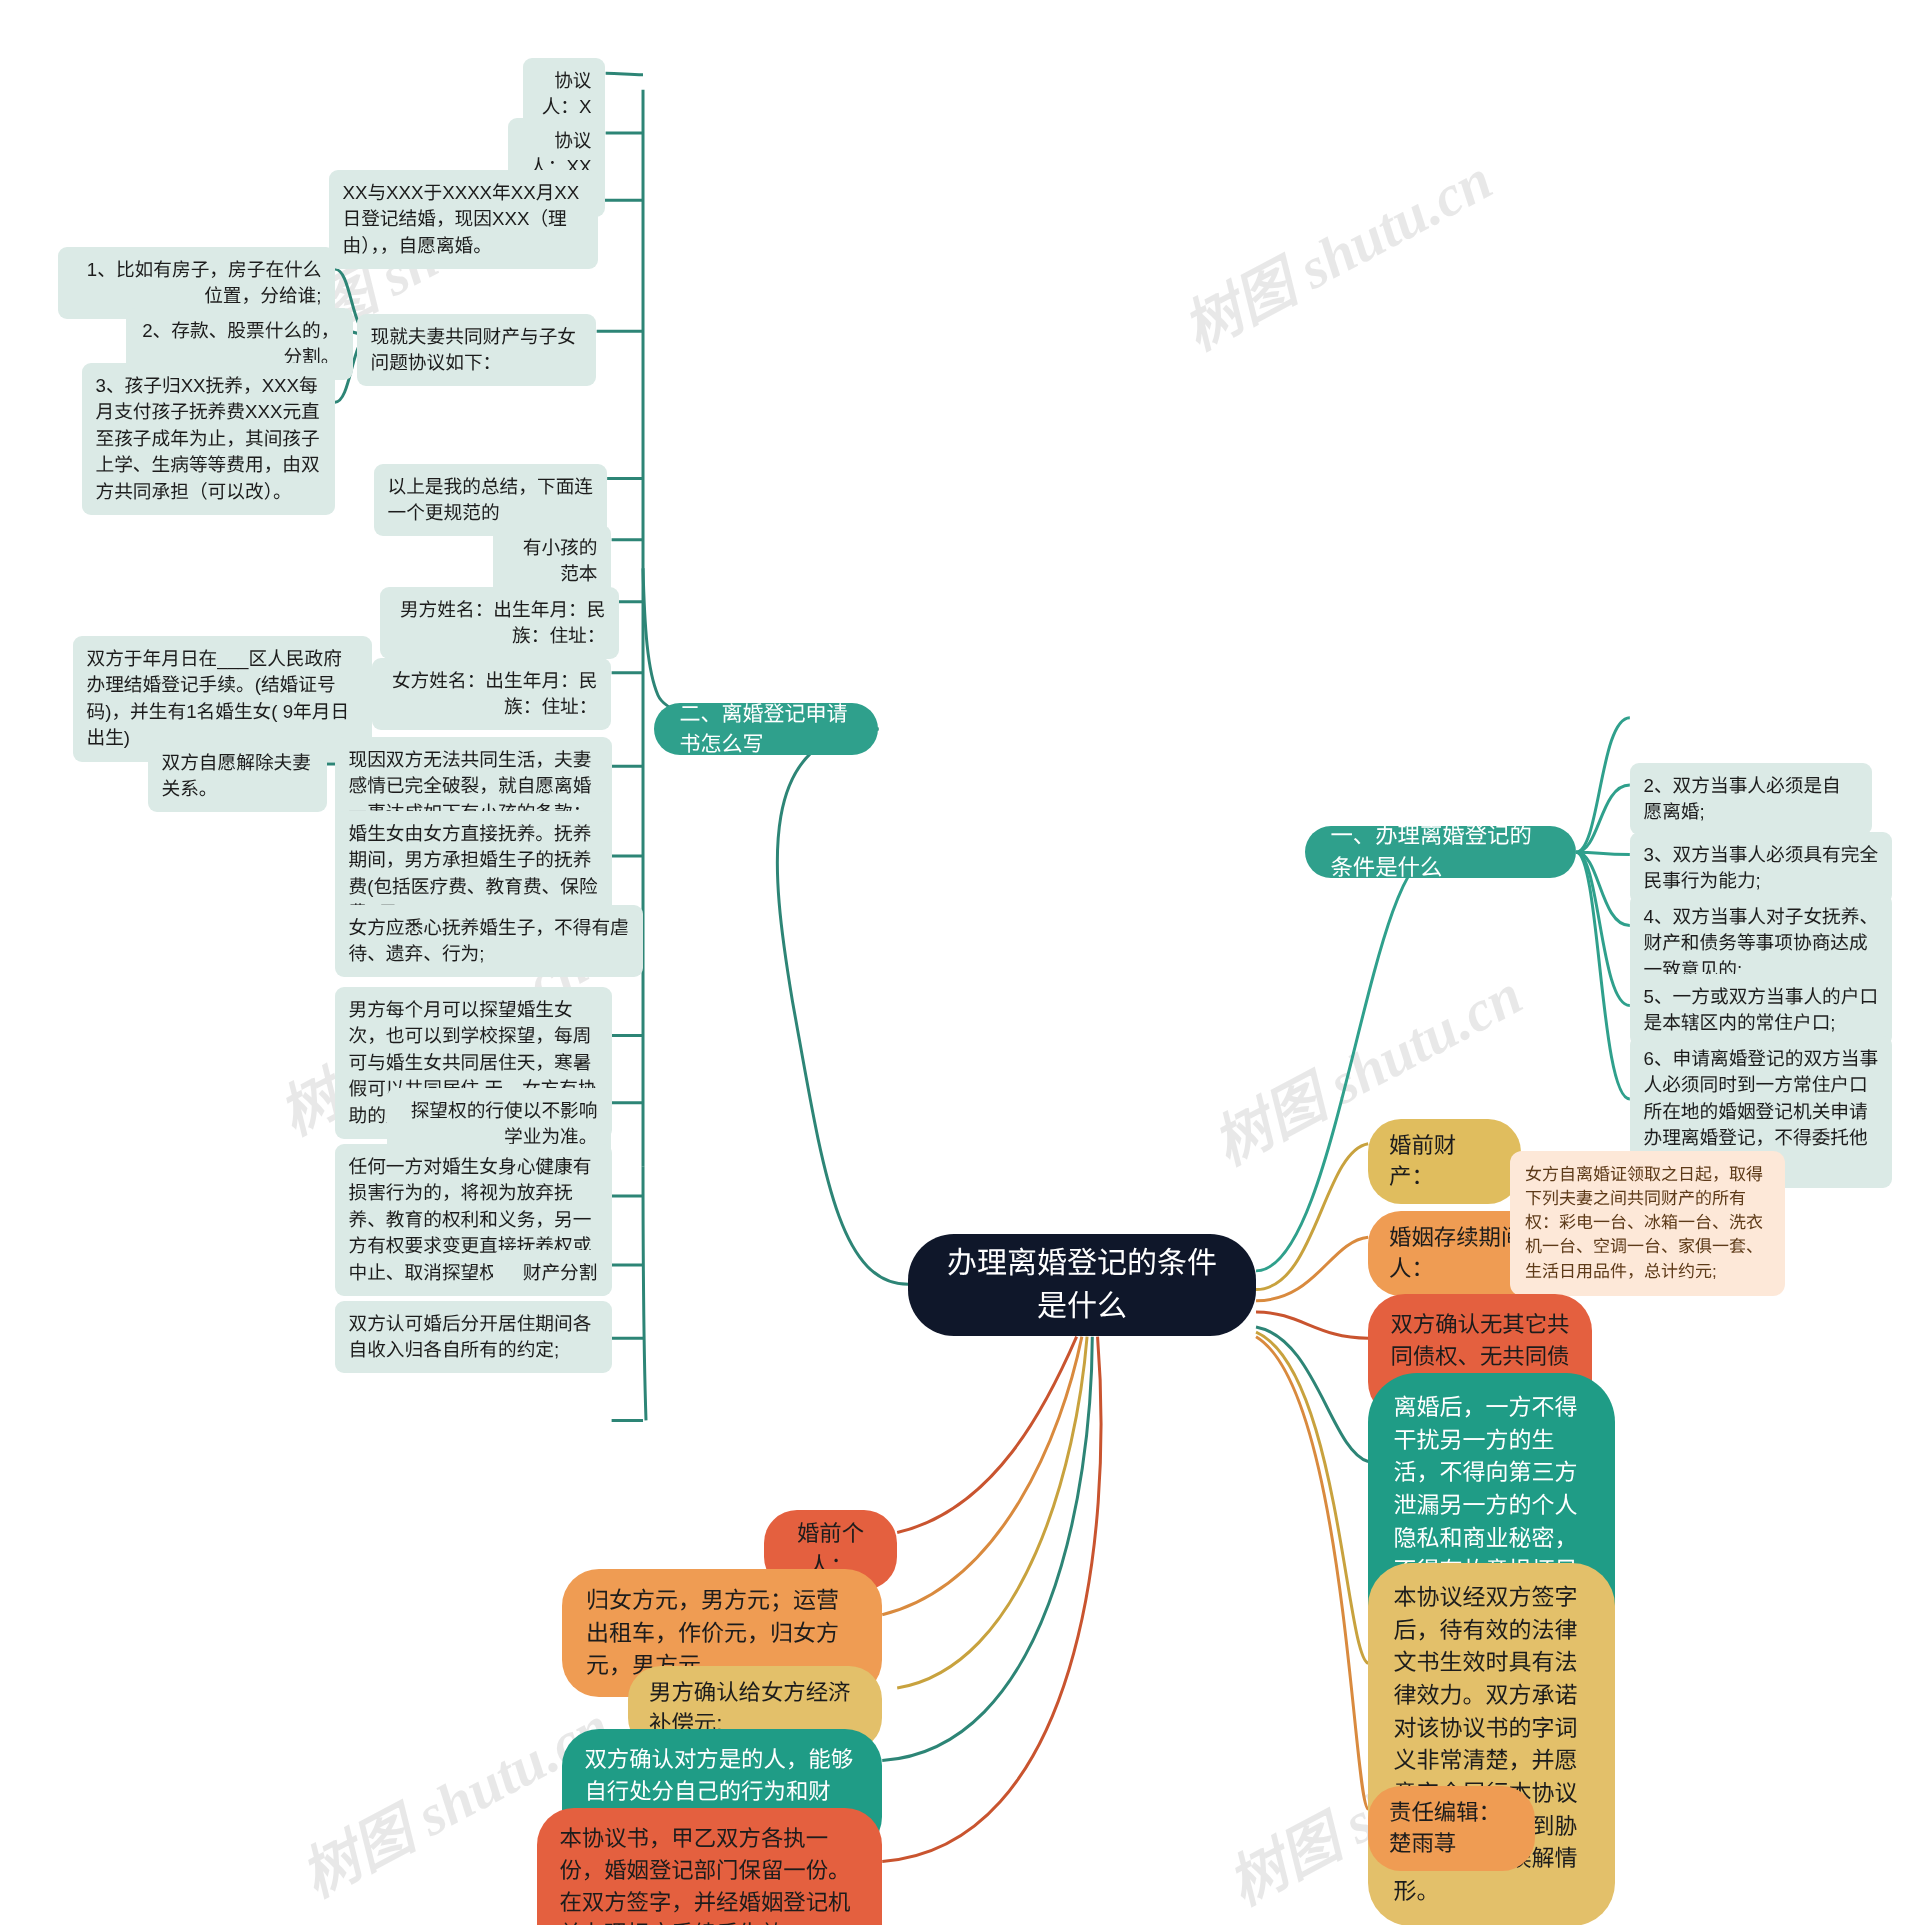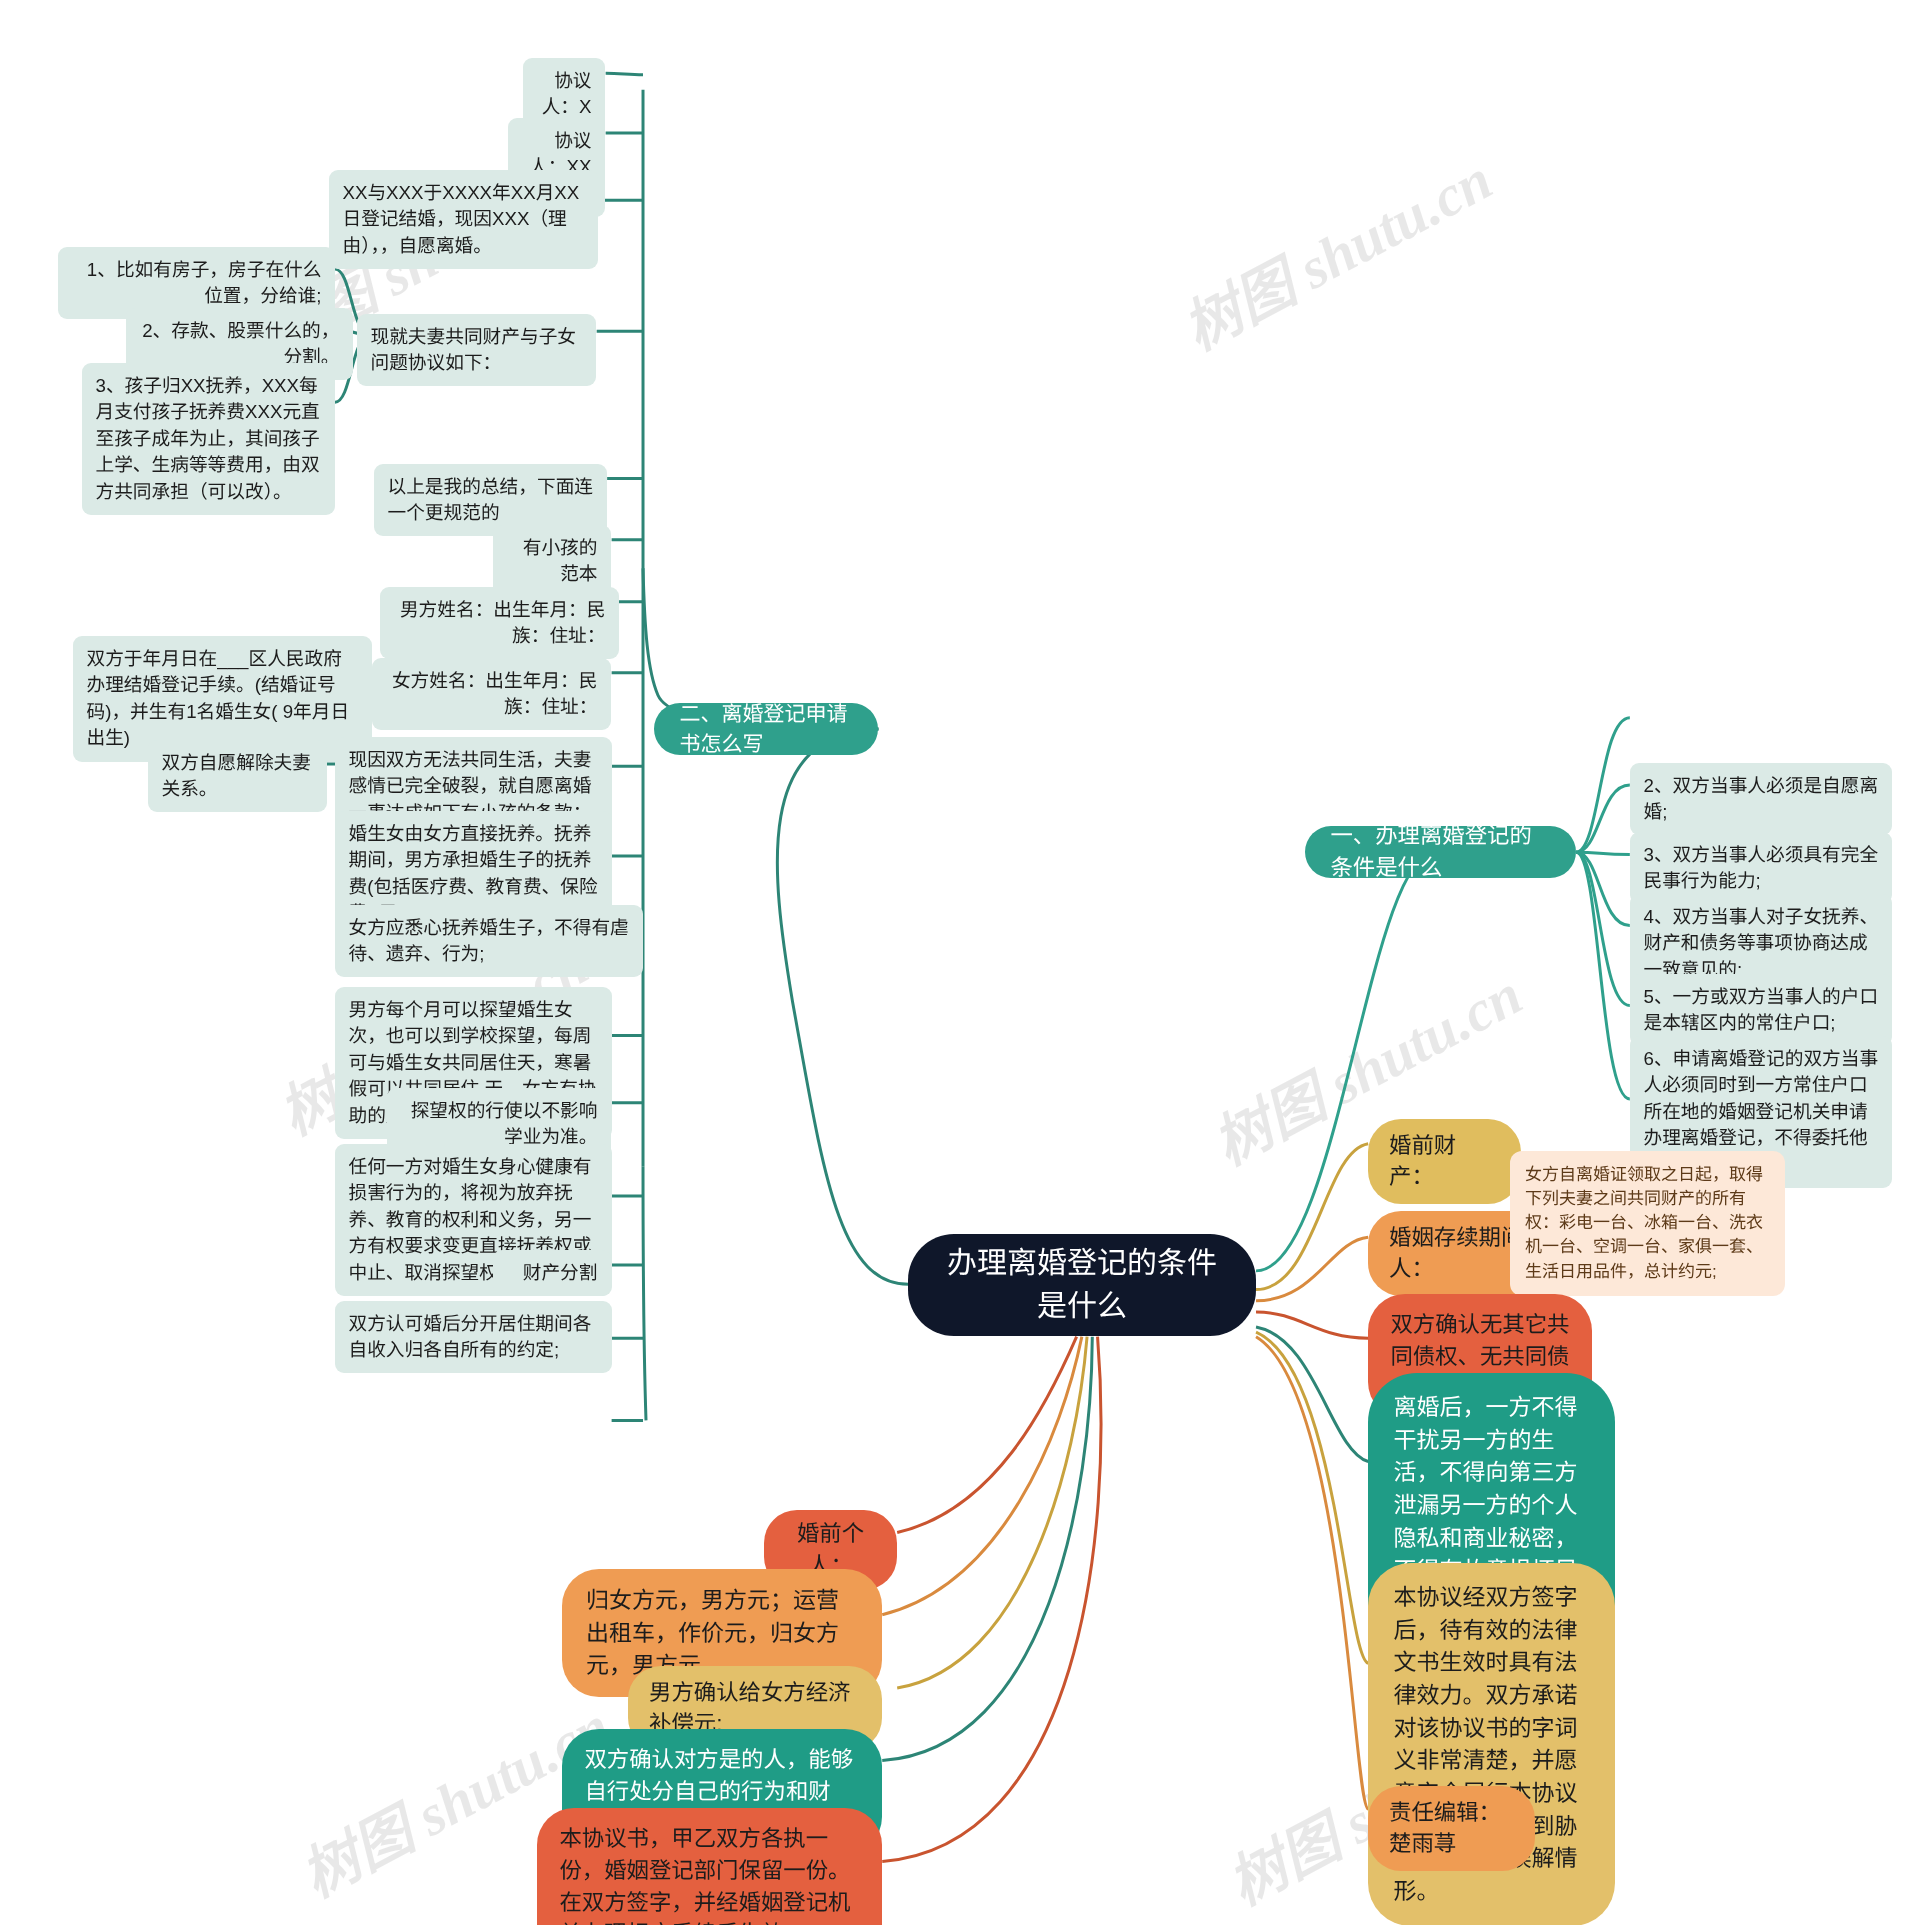--- a/index.html
+++ b/index.html
@@ -126,21 +126,21 @@
   </svg>
 
   <div class="node n-root" style="left:908px;top:1234px;width:348px;height:102px;">
     <span>办理离婚登记的条件是什么</span>
   </div>
 
   <div class="node n-l1" style="left:1305px;top:826px;width:271px;height:52px;justify-content:center;">
     <span>一、办理离婚登记的条件是什么</span>
   </div>
 
-  <div class="node n-mint" style="left:1630px;top:763px;width:262px;"><span>2、双方当事人必须是自愿离婚;</span></div>
+  <div class="node n-mint" style="left:1630px;top:763px;width:242px;"><span>2、双方当事人必须是自愿离婚;</span></div>
   <div class="node n-mint" style="left:1630px;top:832px;width:262px;"><span>3、双方当事人必须具有完全民事行为能力;</span></div>
   <div class="node n-mint" style="left:1630px;top:894px;width:262px;"><span>4、双方当事人对子女抚养、财产和债务等事项协商达成一致意见的;</span></div>
   <div class="node n-mint" style="left:1630px;top:974px;width:262px;"><span>5、一方或双方当事人的户口是本辖区内的常住户口;</span></div>
   <div class="node n-mint" style="left:1630px;top:1036px;width:262px;"><span>6、申请离婚登记的双方当事人必须同时到一方常住户口所在地的婚姻登记机关申请办理离婚登记，不得委托他人代理。</span></div>
 
   <div class="node n-l1" style="left:654px;top:703px;width:224px;height:52px;justify-content:center;font-size:21px;">
     <span>二、离婚登记申请书怎么写</span>
   </div>
 
   <div class="node n-mint rt" style="left:523px;top:58px;width:82px;"><span>协议人：XX</span></div>

